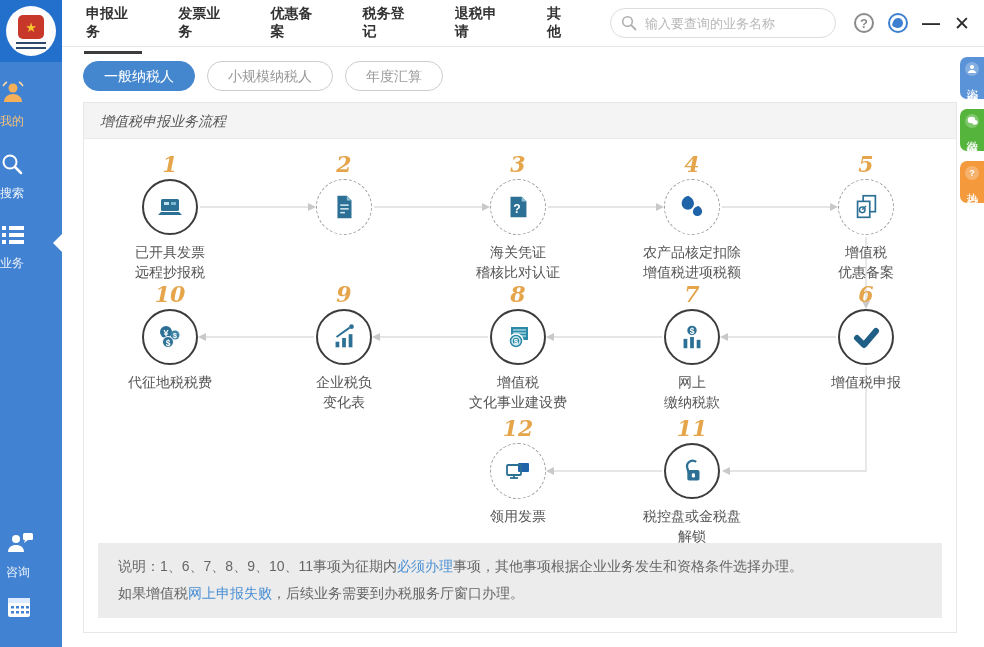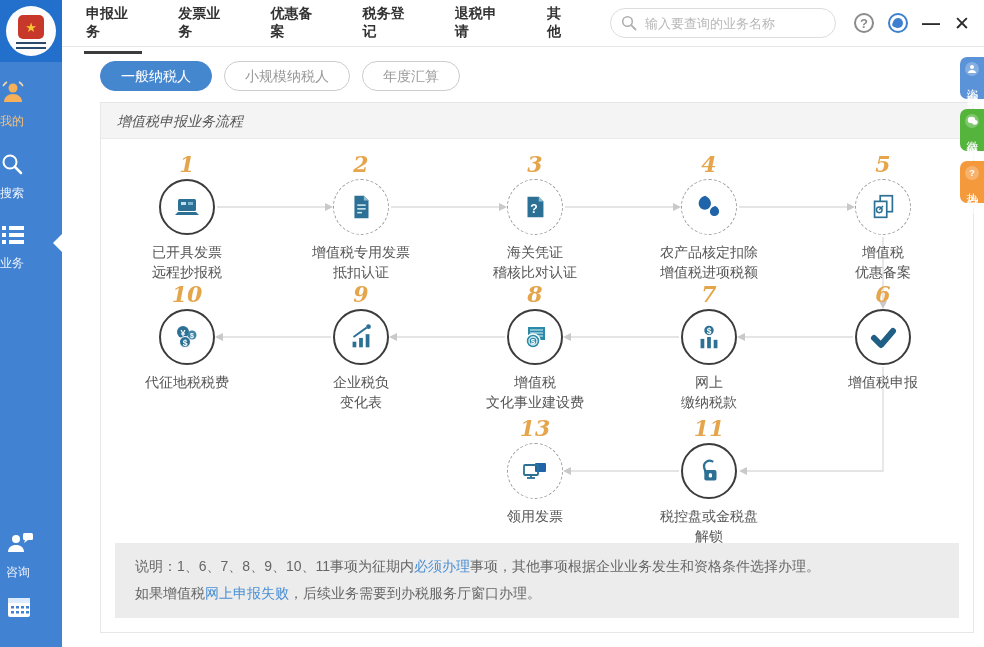--- a/index.html
+++ b/index.html
@@ -41,21 +41,21 @@
   
   .right-tabs { position:absolute; right:0; top:57px; width:24px; z-index:6; display:flex; flex-direction:column; gap:10px; }
   .rtab { width:24px; border-radius:7px 0 0 7px; padding:5px 0 8px; display:flex; flex-direction:column; align-items:center; cursor:pointer; color:#fff; }
   .rtab .rlbl { writing-mode:vertical-rl; font-size:12px; letter-spacing:3px; margin-top:3px; }
   .rtab-consult { background:#5b93d8; }
   .rtab-wechat { background:#55b43c; }
   .rtab-hot { background:#f49a3c; }
   .rtab-ico { width:14px; height:14px; border-radius:50%; background:rgba(255,255,255,.25); display:flex; align-items:center; justify-content:center; font-size:9px; color:#fff; font-weight:bold; }
 
   
-  .content { position:absolute; left:100px; top:47px; width:874px; }
+  .content { position:absolute; left:83px; top:47px; width:874px; }
   .pills { display:flex; gap:12px; margin:14px 0 11px; }
   .pill { height:30px; line-height:28px; padding:0 20px; border-radius:16px; font-size:14px; border:1px solid #ccc; color:#999; background:#fff; cursor:pointer; }
   .pill.active { background:#4587cf; border-color:#4587cf; color:#fff; }
 
   .panel { border:1px solid #e7e7e7; background:#fff; }
   .panel-header { height:36px; line-height:36px; background:#f4f4f4; border-bottom:1px solid #eaeaea; padding-left:16px; font-size:14px; color:#555;font-style:italic; }
 
   
   .flow { position:relative; width:872px; height:404px; }
   .flow svg.connectors { position:absolute; left:0; top:0; }
@@ -266,22 +266,20 @@
             <svg width="30" height="30" viewBox="0 0 32 32">
                 <path d="M9 4h10l5 5v19H9z" fill="#2c7095"></path>
                 <path d="M19 4l5 5h-5z" fill="#8fc0d6"></path>
                 <g stroke="#d8ecf4" stroke-width="1.6">
                   <line x1="12" y1="14" x2="21" y2="14"></line>
                   <line x1="12" y1="18" x2="21" y2="18"></line>
                   <line x1="12" y1="22" x2="17" y2="22"></line>
                 </g>
               </svg>
           </div>
-          <div class="step-label">增值税专用发票
-抵扣认证</div>
         </div>
         <div class="step c3 r1">
           <div class="num">3</div>
           <div class="circle dashed">
             <svg width="30" height="30" viewBox="0 0 32 32">
                 <path d="M8 5h12l5 5v17H8z" fill="#2c7095"></path>
                 <path d="M20 5l5 5h-5z" fill="#8fc0d6"></path>
                 <text x="15" y="22" font-size="13" font-weight="bold" fill="#fff" text-anchor="middle">?</text>
               </svg>
           </div>
@@ -393,21 +391,21 @@
             <svg width="30" height="30" viewBox="0 0 32 32">
                 <path d="M11 16v-5a6 6 0 0 1 11-3" fill="none" stroke="#2c7095" stroke-width="2.5" transform="rotate(-18 16 12)"></path>
                 <rect x="11" y="15" width="13" height="11" rx="2" fill="#2c7095"></rect>
                 <rect x="15.8" y="18.5" width="3.4" height="4.5" rx="1.5" fill="#fff"></rect>
               </svg>
           </div>
           <div class="step-label">税控盘或金税盘
 解锁</div>
         </div>
         <div class="step c3 r3">
-          <div class="num">13</div>
+          <div class="num">12</div>
           <div class="circle dashed">
             <svg width="32" height="32" viewBox="0 0 32 32">
                 <rect x="16" y="8" width="11" height="9" rx="1" fill="#1f63a8"></rect>
                 <rect x="5" y="10" width="14" height="10" rx="1" fill="none" stroke="#2c7095" stroke-width="1.8"></rect>
                 <line x1="12" y1="20" x2="12" y2="23" stroke="#2c7095" stroke-width="1.8"></line>
                 <line x1="8" y1="23" x2="16" y2="23" stroke="#2c7095" stroke-width="1.8"></line>
               </svg>
           </div>
           <div class="step-label">领用发票</div>
         </div>

